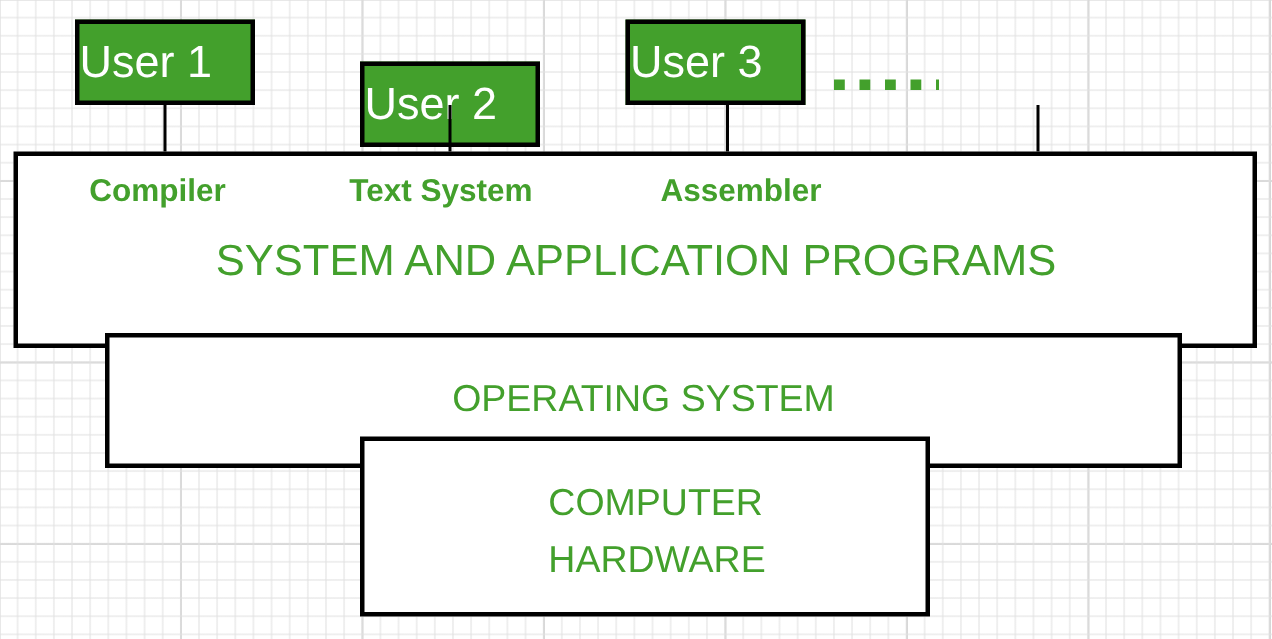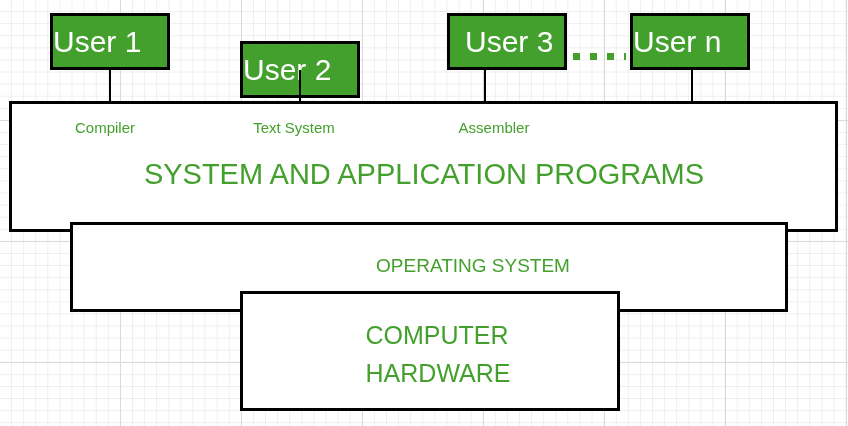--- a/index.html
+++ b/index.html
@@ -76,72 +76,69 @@
   #programs-box { left: 9px;   top: 101px; width: 829px; height: 131px; z-index: 2; }
   #os-box       { left: 70px;  top: 222px; width: 718px; height: 90px;  z-index: 3; }
   #hardware-box { left: 240px; top: 291px; width: 380px; height: 120px; z-index: 4; }
 
   
   .sub-label {
     position: absolute;
     top: 118px;
     z-index: 5;
     color: #43a02c;
-    font-size: 15px;
+    font-size: 21px;
     line-height: 20px;
     text-align: left;
     white-space: nowrap;
     transform: translateX(-50%);
+    font-weight: bold;
   }
 
   .layer-title {
     position: absolute;
     z-index: 5;
     color: #43a02c;
     text-align: left;
     white-space: nowrap;
     transform: translateX(-50%);
   }
   #programs-title {
     left: 424px;
     top: 157px;
     font-size: 29px;
     line-height: 34px;
   }
   #os-title {
     left: 429px;
     top: 251px;
-    font-size: 19px;
+    font-size: 25px;
     line-height: 30px;
-    margin-left: 44px;
   }
   #hardware-title {
     left: 430px;
     top: 316px;
     font-size: 25px;
     line-height: 38px;
   }
   #hardware-title .line { display: block; margin-left: 16px; }
 </style>
 </head>
 <body>
 
 <div id="canvas">
 
   <div class="user-box" style="left:50px;">
     <span>User 1</span>
   </div>
   <div class="user-box" style="left:240px;margin-top:28px;">
     <span>User 2</span>
   </div>
-  <div class="user-box" style="left:447px;padding-left:15px;">
+  <div class="user-box" style="left:417px;">
     <span>User 3</span>
-  </div>
-  <div class="user-box" style="left:630px;">
-    <span>User n</span>
   </div>
 
   <div class="ellipsis-dots"></div>
 
   <div class="stem" style="left:109px; top:70px; height:33px;"></div>
   <div class="stem" style="left:299px; top:70px; height:33px;"></div>
   <div class="stem" style="left:484px; top:70px; height:33px;"></div>
   <div class="stem" style="left:691px; top:70px; height:33px;"></div>
 
   <div class="layer-box" id="programs-box"></div>

